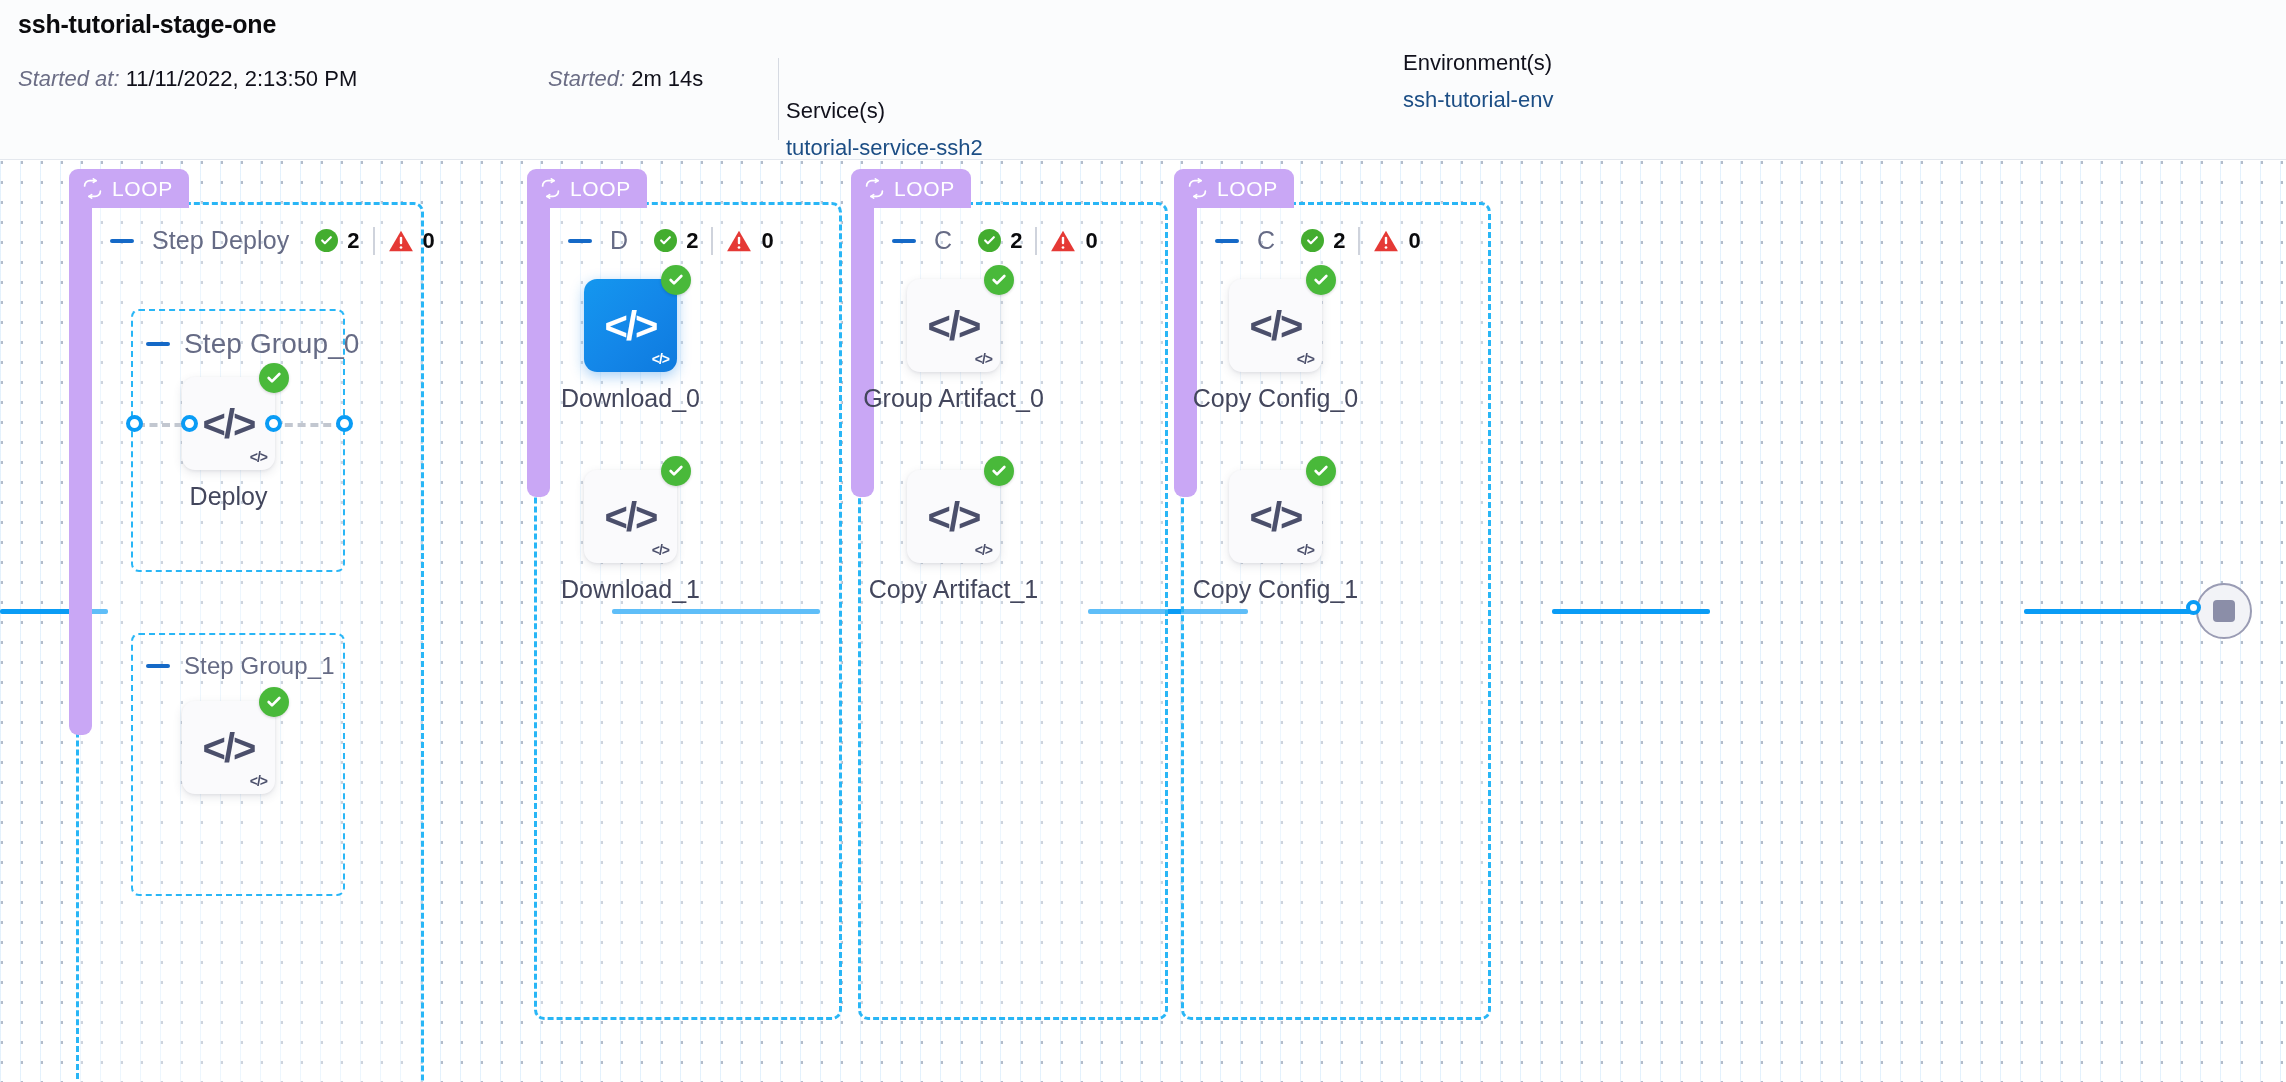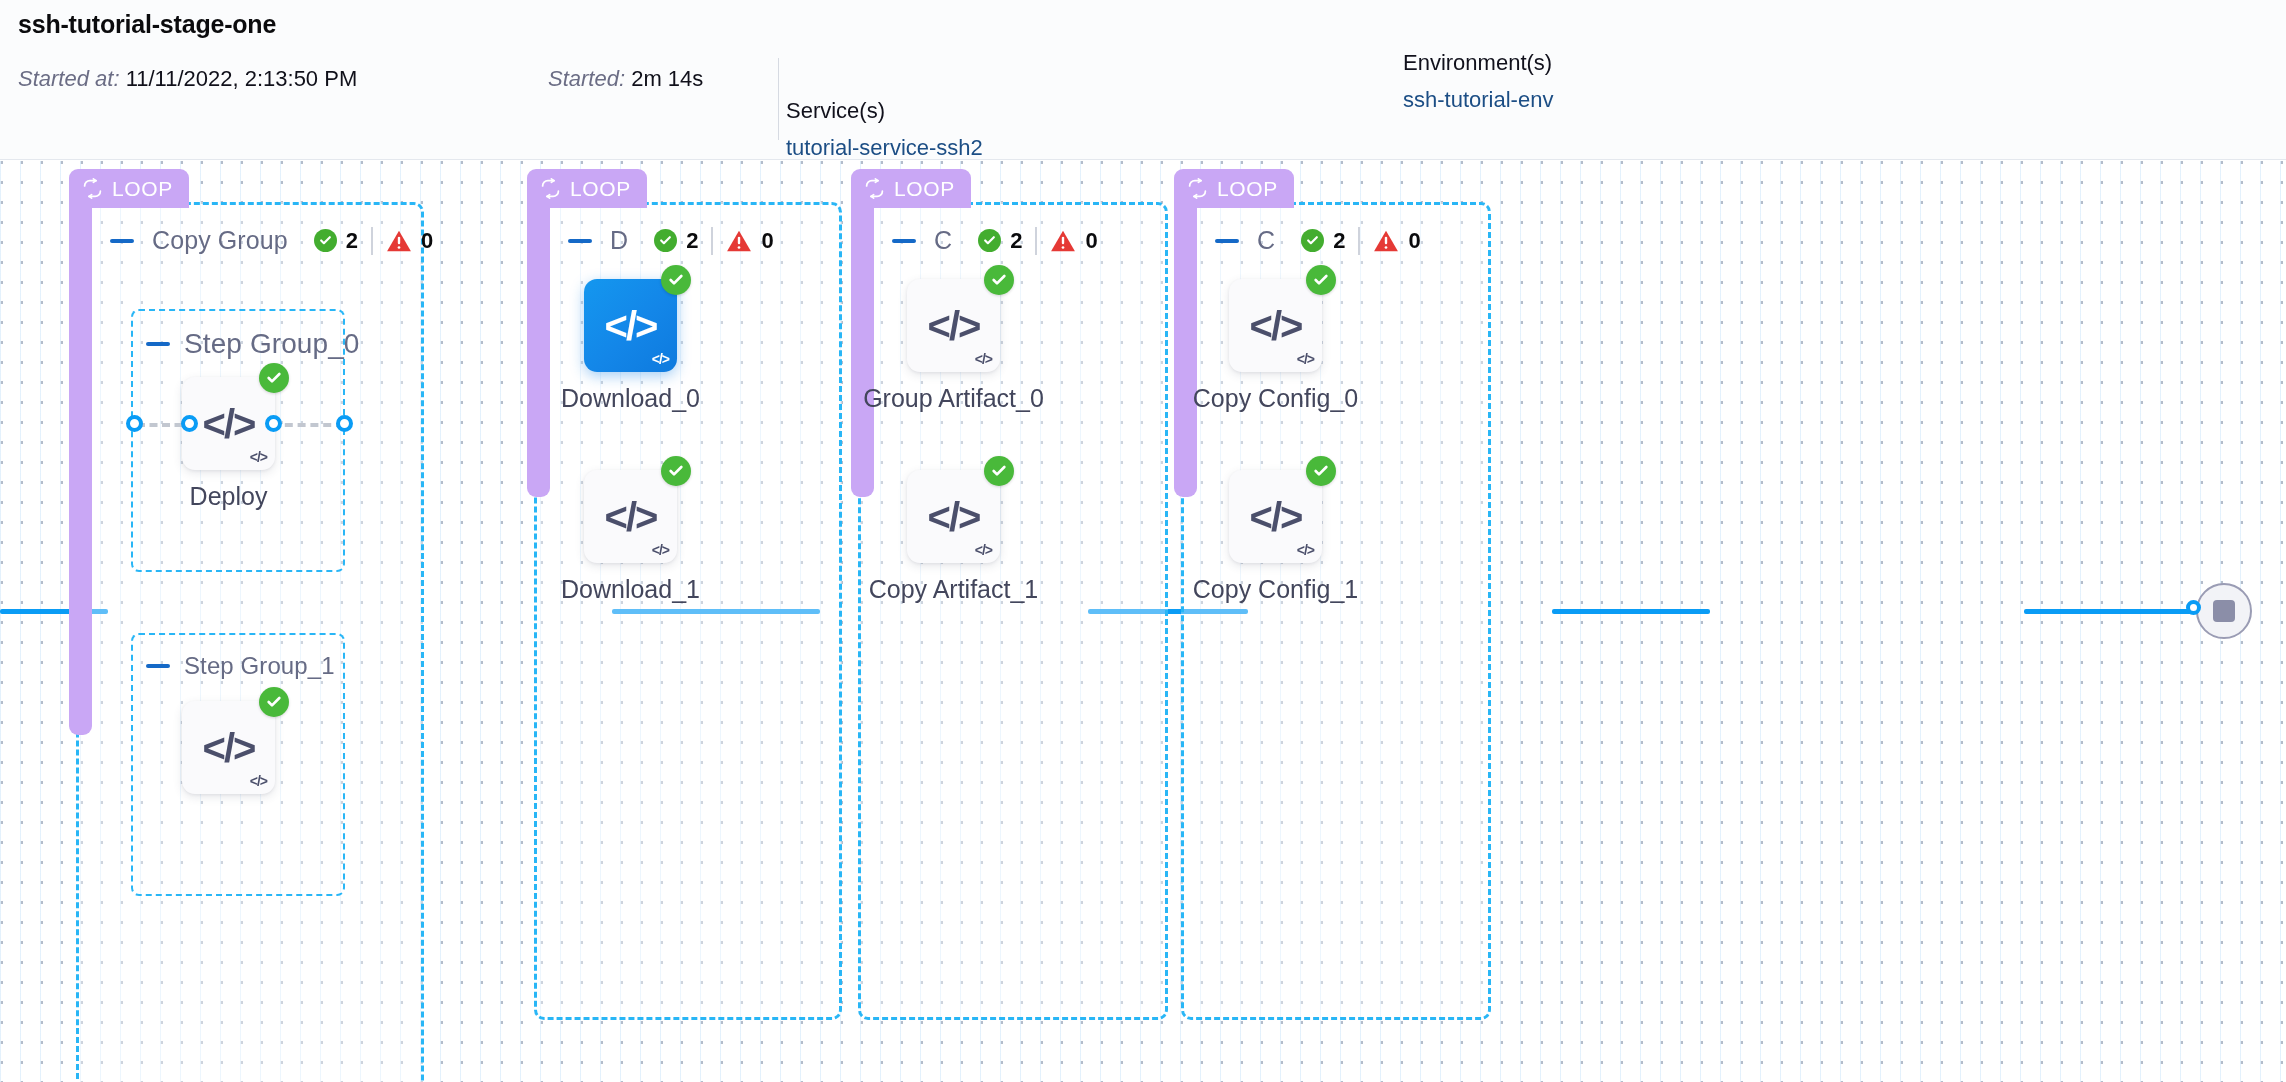--- a/index.html
+++ b/index.html
@@ -233,21 +233,21 @@
       </span>
       <span>LOOP</span>
     </div>
     <div class="loop-bar" style="height:530px;"></div>
   </div>
 
   <div class="group-box" style="left:76px; top:41px; width:348px; height:900px;"></div>
 
   <div class="group-header" style="left:110px; top:65px;">
     <span class="collapse-dash"></span>
-    <span class="group-title">Copy Group</span>
+    <span class="group-title">Step Deploy</span>
     <span class="count-group">
       <span class="ok-dot">
         <svg width="13" height="13" viewBox="0 0 24 24" fill="none" stroke="#ffffff" stroke-width="4" stroke-linecap="round" stroke-linejoin="round">
             <polyline points="20 6 9 17 4 12"></polyline>
           </svg>
       </span>
       <span class="cnt-num">2</span>
       <span class="cnt-sep"></span>
       <span>
         <svg class="warn-tri" viewBox="0 0 24 22">

